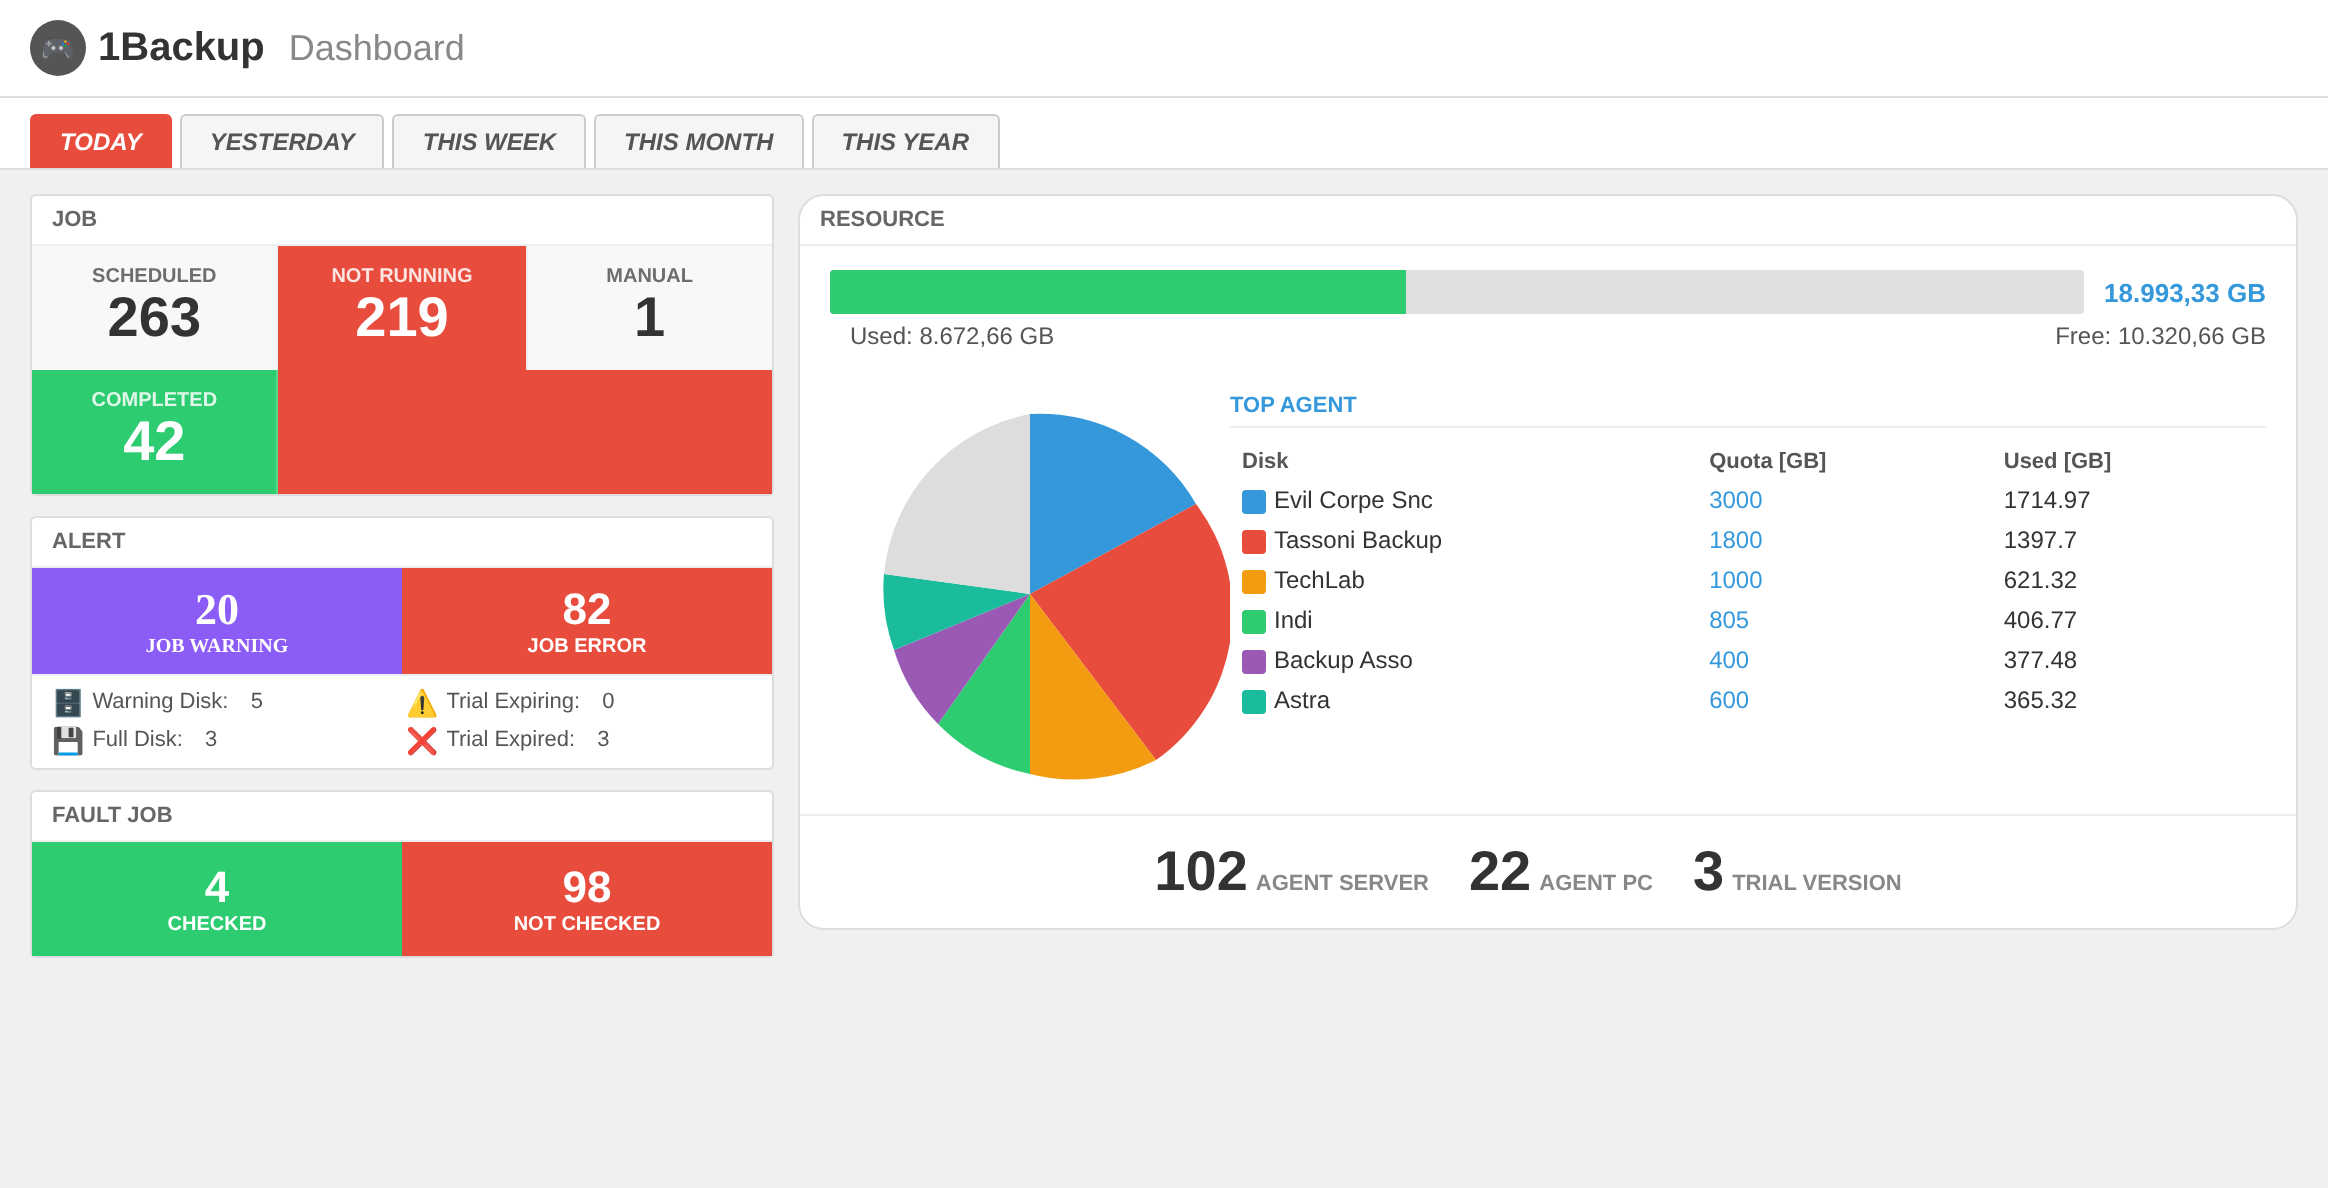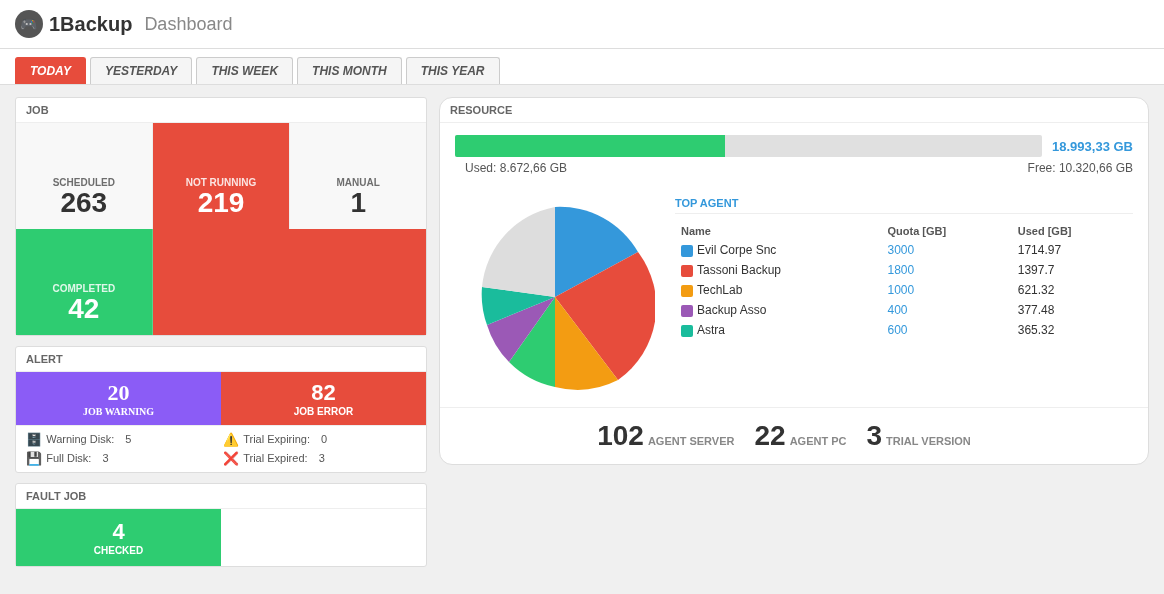--- a/index.html
+++ b/index.html
@@ -10,33 +10,33 @@
     .logo-icon { width: 28px; height: 28px; background: #555; border-radius: 50%; display: flex; align-items: center; justify-content: center; color: white; font-size: 14px; }
     .header-sub { font-size: 18px; font-weight: normal; color: #888; margin-left: 6px; }
 
     .nav-tabs { background: white; padding: 8px 15px 0; display: flex; gap: 4px; border-bottom: 1px solid #ddd; }
     .nav-tab { padding: 6px 14px; border: 1px solid #ccc; border-bottom: none; cursor: pointer; font-size: 12px; font-weight: bold; background: #f5f5f5; color: #555; border-radius: 3px 3px 0 0; font-style: italic; }
     .nav-tab.active { background: #e74c3c; color: white; border-color: #e74c3c; }
 
     .main { padding: 12px 15px; display: flex; gap: 12px; }
     
     
-    .left-col { width: 412px; display: flex; flex-direction: column; gap: 10px; }
+    .left-col { width: 372px; display: flex; flex-direction: column; gap: 10px; }
     
     .panel { background: white; border: 1px solid #ddd; border-radius: 3px; }
     .panel-header { padding: 6px 10px; font-size: 11px; font-weight: bold; color: #666; border-bottom: 1px solid #eee; text-transform: uppercase; }
     
     
     .job-grid { display: grid; grid-template-columns: 1fr 1fr 1fr; padding: 0; }
     .job-cell { padding: 10px 12px; text-align: center; }
     .job-cell.scheduled { background: #f8f8f8; border-right: 1px solid #eee; }
     .job-cell.not-running { background: #e74c3c; color: white; }
     .job-cell.manual { background: #f8f8f8; border-left: 1px solid #eee; }
     .job-cell.completed { background: #2ecc71; color: white; border-right: 1px solid rgba(255,255,255,0.2); }
-    .job-cell-label { font-size: 10px; font-weight: bold; text-transform: uppercase; color: inherit; opacity: 0.85; margin-top: 44px; }
+    .job-cell-label { font-size: 10px; font-weight: bold; text-transform: uppercase; color: inherit; opacity: 0.85; }
     .job-cell-value { font-size: 28px; font-weight: bold; line-height: 1.1; }
     .job-cell.scheduled .job-cell-label { color: #555; }
     .job-cell.scheduled .job-cell-value { color: #333; }
     .job-cell.manual .job-cell-label { color: #555; }
     .job-cell.manual .job-cell-value { color: #333; }
     
     
     .alert-grid { display: grid; grid-template-columns: 1fr 1fr; }
     .alert-cell { padding: 8px 10px; text-align: center; }
     .alert-cell.warning { background: #8b5cf6; color: white; font-family: Liberation Serif, serif; }
@@ -59,21 +59,21 @@
     .right-col { flex: 1; }
     .resource-panel { background: white; border: 1px solid #ddd; border-radius: 13px; padding: 0; }
     .resource-header { padding: 6px 10px; font-size: 11px; font-weight: bold; color: #666; border-bottom: 1px solid #eee; text-transform: uppercase; }
     .resource-bar-section { padding: 12px 15px; }
     .storage-bar-container { display: flex; align-items: center; gap: 10px; }
     .storage-bar { flex: 1; height: 22px; background: #e0e0e0; border-radius: 2px; overflow: hidden; }
     .storage-bar-fill { height: 100%; background: #2ecc71; }
     .storage-total { color: #3498db; font-size: 13px; font-weight: bold; white-space: nowrap; }
     .storage-labels { display: flex; justify-content: space-between; margin-top: 4px; font-size: 12px; color: #555; margin-left: 10px; }
     
-    .resource-bottom { display: flex; padding: 10px 15px; gap: 20px; }
+    .resource-bottom { display: flex; padding: 10px 15px; }
     
     
     .pie-container { width: 200px; height: 200px; flex-shrink: 0; }
     
     
     .top-agent { flex: 1; }
     .top-agent-header { font-size: 11px; font-weight: bold; color: #3498db; text-transform: uppercase; margin-bottom: 8px; padding-bottom: 4px; border-bottom: 1px solid #eee; }
     .agent-table { width: 100%; border-collapse: collapse; }
     .agent-table th { text-align: left; font-size: 11px; font-weight: bold; color: #555; padding: 3px 6px; }
     .agent-table td { padding: 3px 6px; font-size: 12px; }
@@ -164,20 +164,24 @@
       </div>
     </div>
 
     <div class="panel">
       <div class="panel-header">FAULT JOB</div>
       <div class="fault-grid">
         <div class="fault-cell checked">
           <div class="fault-value">4</div>
           <div class="fault-label">CHECKED</div>
         </div>
+        <div class="fault-cell not-checked">
+          <div class="fault-value">98</div>
+          <div class="fault-label">NOT CHECKED</div>
+        </div>
       </div>
     </div>
 
   </div>
 
   <div class="right-col">
     <div class="resource-panel">
       <div class="resource-header">RESOURCE</div>
 
       <div class="resource-bar-section">
@@ -216,21 +220,21 @@
 
             <path d="M100,100 L27,90 A90,90 0 0,1 100,10 Z" fill="#ddd"></path>
           </svg>
         </div>
 
         <div class="top-agent">
           <div class="top-agent-header">TOP AGENT</div>
           <table class="agent-table">
             <thead>
               <tr>
-                <th>Name</th>
+                <th>Disk</th>
                 <th>Quota [GB]</th>
                 <th>Used [GB]</th>
               </tr>
             </thead>
             <tbody id="agent-tbody">
             <tr>
     <td>
       <span class="agent-color-dot" style="background:#3498db;"></span>Evil Corpe Snc
     </td>
     <td class="quota">3000</td>
@@ -245,20 +249,27 @@
   </tr>
                 <tr>
     <td>
       <span class="agent-color-dot" style="background:#f39c12;"></span>TechLab
     </td>
     <td class="quota">1000</td>
     <td>621.32</td>
   </tr>
                 <tr>
     <td>
+      <span class="agent-color-dot" style="background:#2ecc71;"></span>Indi
+    </td>
+    <td class="quota">805</td>
+    <td>406.77</td>
+  </tr>
+                <tr>
+    <td>
       <span class="agent-color-dot" style="background:#9b59b6;"></span>Backup Asso
     </td>
     <td class="quota">400</td>
     <td>377.48</td>
   </tr>
                 <tr>
     <td>
       <span class="agent-color-dot" style="background:#1abc9c;"></span>Astra
     </td>
     <td class="quota">600</td>

